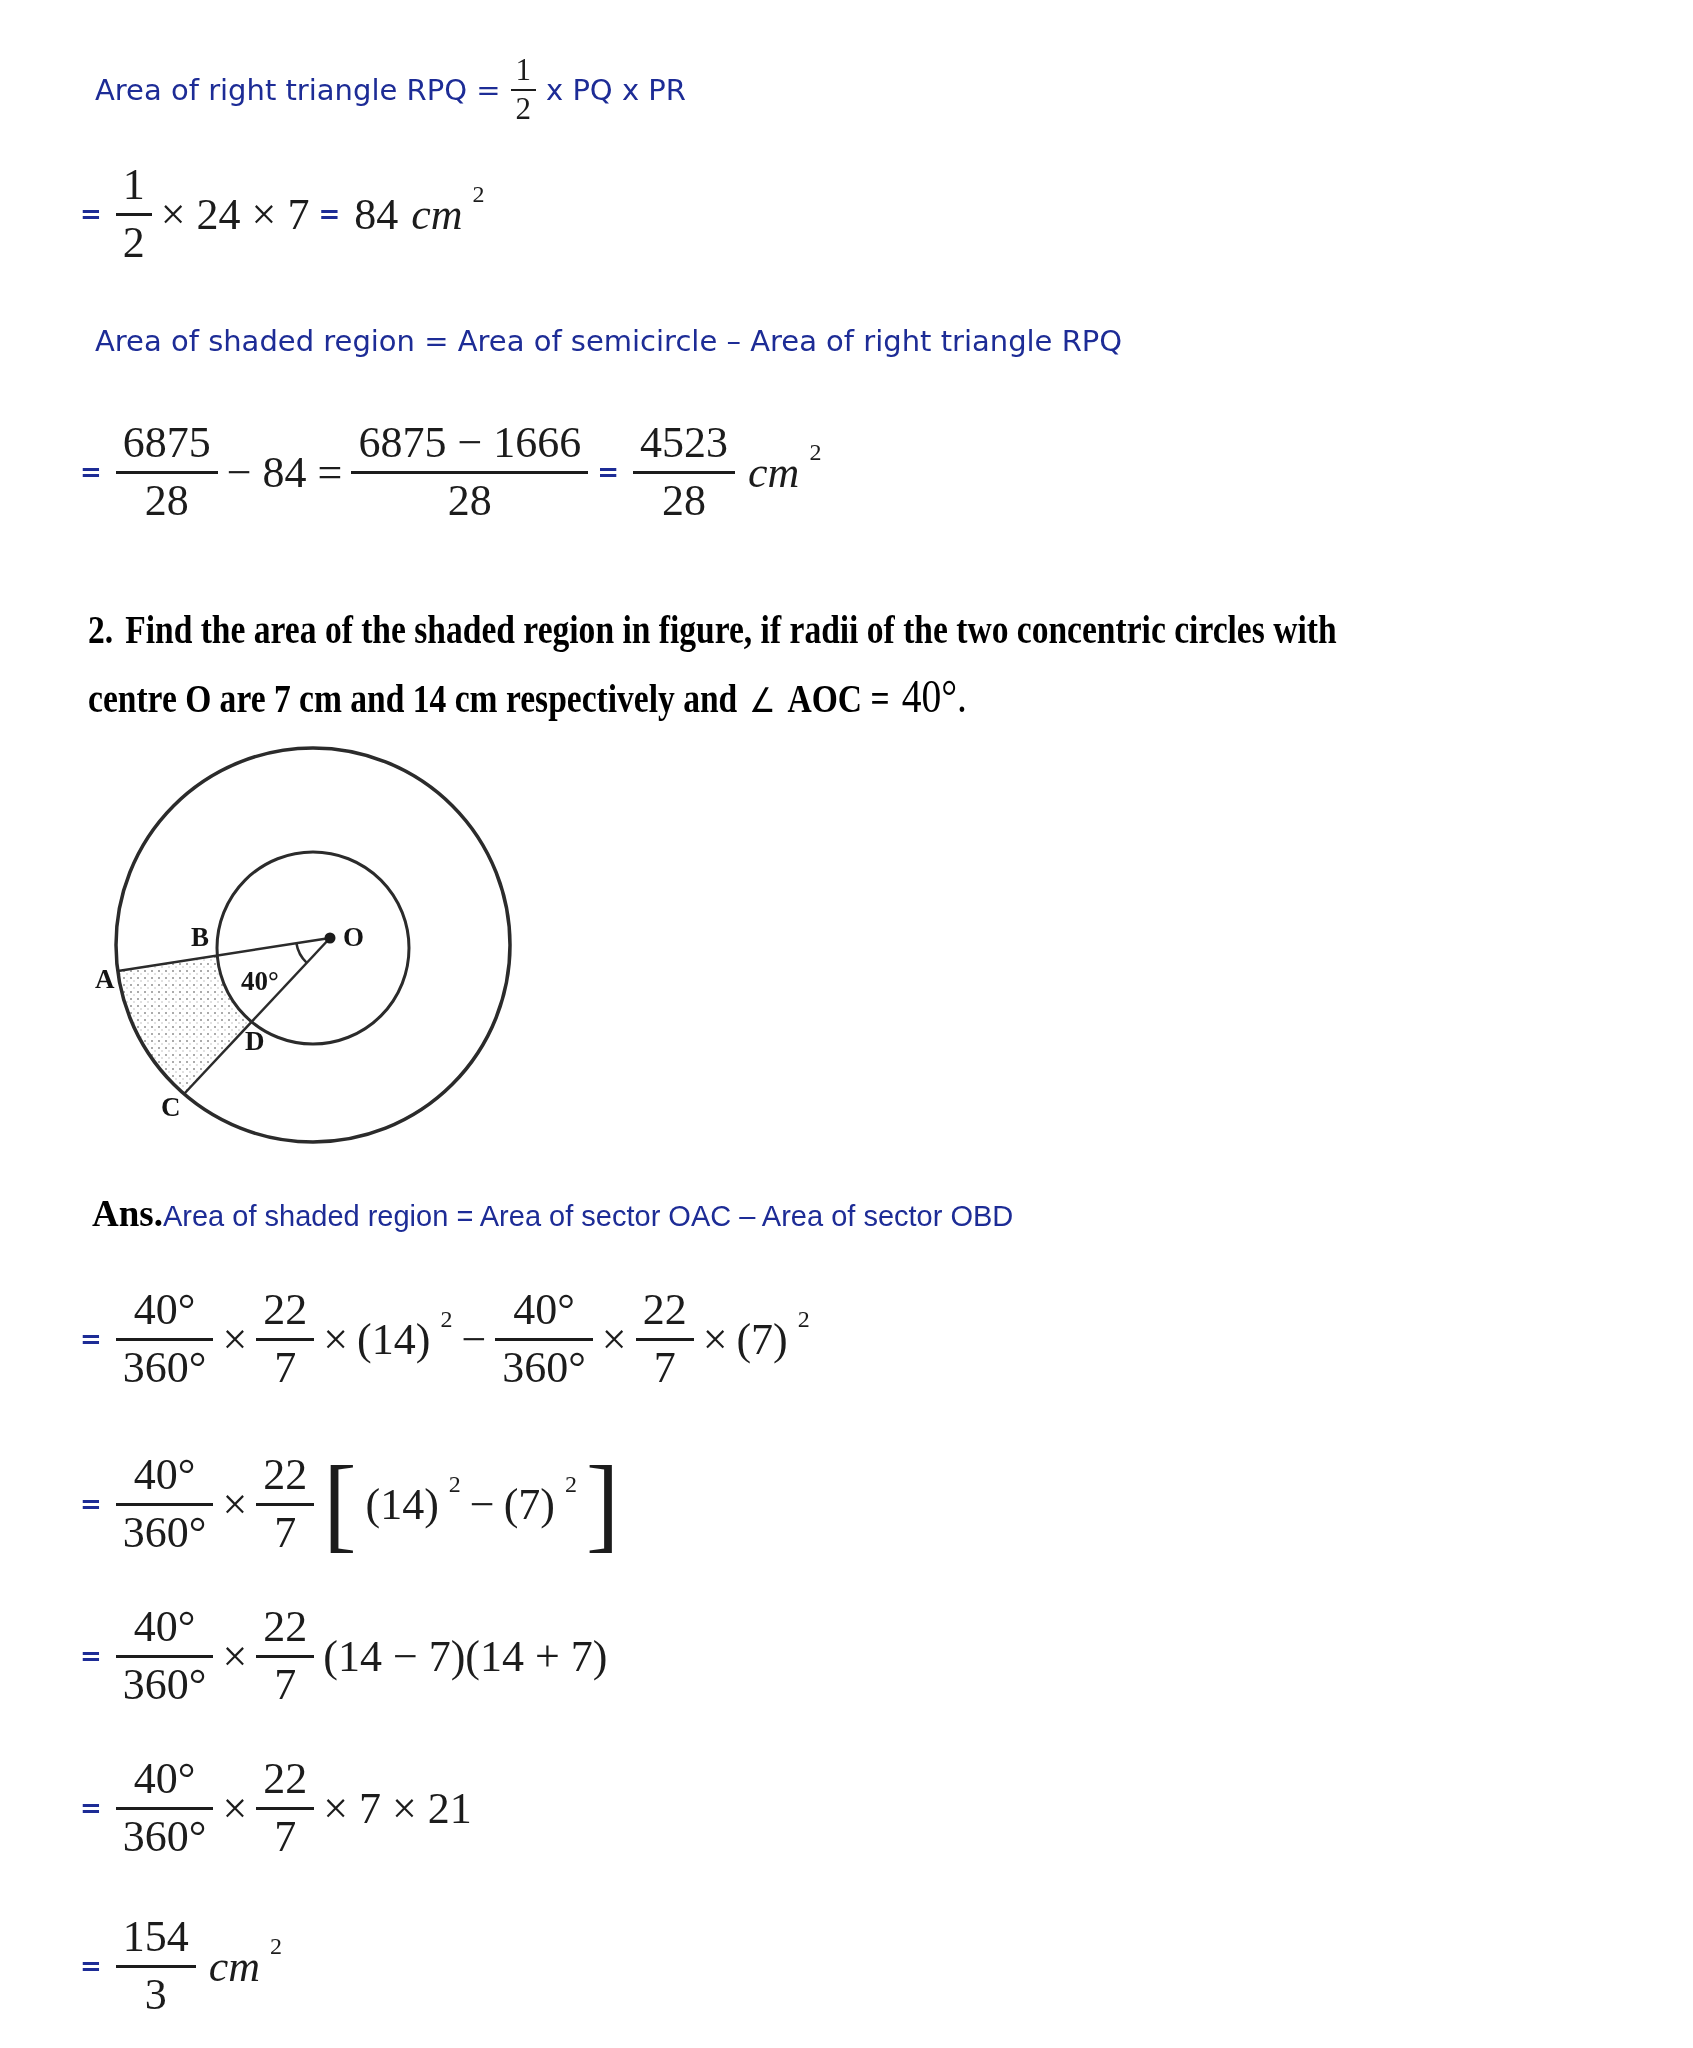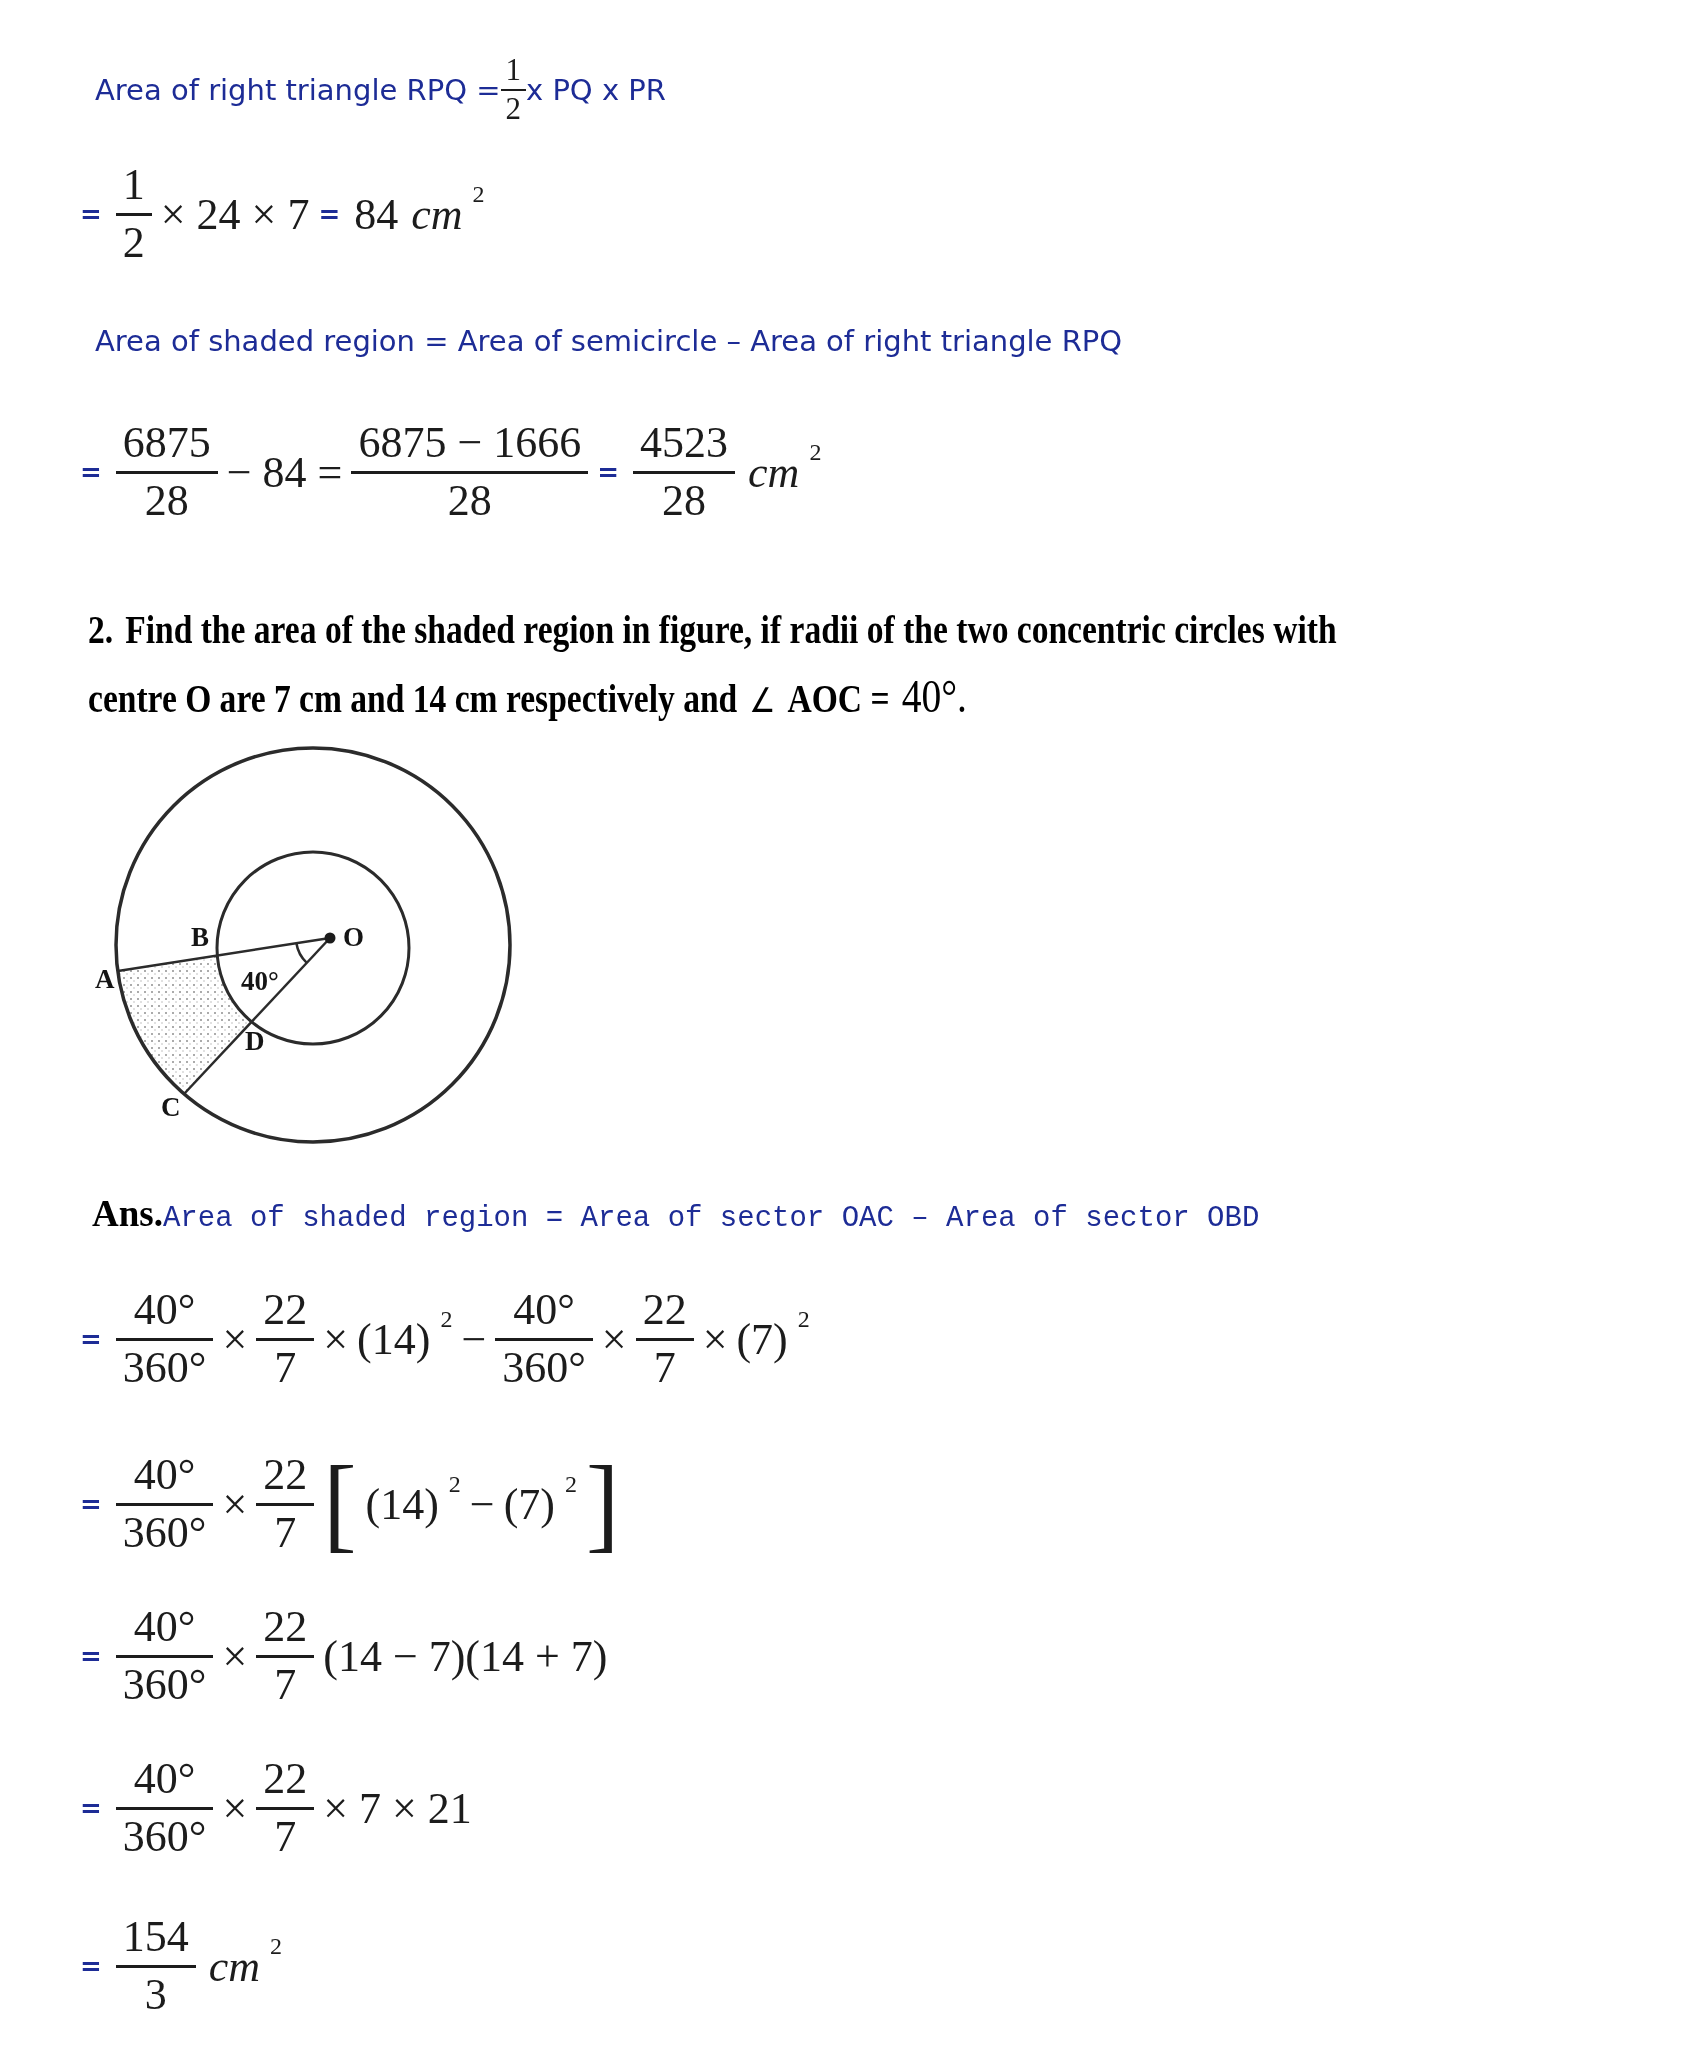--- a/index.html
+++ b/index.html
@@ -9,21 +9,21 @@
     overflow:hidden;
   }
   
   .bluetext{
     position:absolute;left:95px;
     font-family:"DejaVu Sans","Liberation Sans",sans-serif;
     font-size:29px;color:#1d2c96;white-space:nowrap;
   }
   
   .row{position:absolute;display:flex;align-items:center;white-space:nowrap;}
-  .line1{left:95px;top:54px;}
+  .line1{left:95px;top:54px;gap:10px;}
   .b-inline{
     font-family:"DejaVu Sans","Liberation Sans",sans-serif;
     font-size:29px;color:#1d2c96;
   }
   
   .eqrow{
     position:absolute;left:80px;display:flex;align-items:center;gap:9px;
     font-family:"Liberation Serif","DejaVu Serif",serif;
     font-size:44px;color:#1c1c1c;white-space:nowrap;
   }
@@ -46,21 +46,21 @@
     font-family:"Liberation Serif","DejaVu Serif",serif;font-weight:bold;
     font-size:39px;color:#000;white-space:nowrap;
     transform:scaleX(0.86);transform-origin:0 0;
     display:flex;align-items:baseline;gap:14px;
   }
   .qangle{font-family:"DejaVu Sans",sans-serif;font-weight:normal;font-size:34px;}
   .qdeg{font-weight:normal;font-size:46px;}
   
   .ansrow{position:absolute;left:92px;top:1192px;display:flex;align-items:baseline;white-space:nowrap;}
   .ansprefix{font-family:"Liberation Serif","DejaVu Serif",serif;font-weight:bold;font-size:37px;color:#000;}
-  .anstext{font-family:Liberation Mono, monospace;font-size:29px;color:#1d2c96;}
+  .anstext{font-family:Liberation Sans, sans-serif;font-size:29px;color:#1d2c96;}
   
   .figwrap{position:absolute;left:73px;top:738px;width:445px;height:412px;}
   .figlabel{font-family:"Liberation Serif","DejaVu Serif",serif;font-weight:bold;font-size:27px;fill:#151515;}
 </style>
 </head>
 <body>
 
 <div class="row line1">
   <span class="b-inline">Area of right triangle RPQ =</span>
   <span class="frac sfrac">

